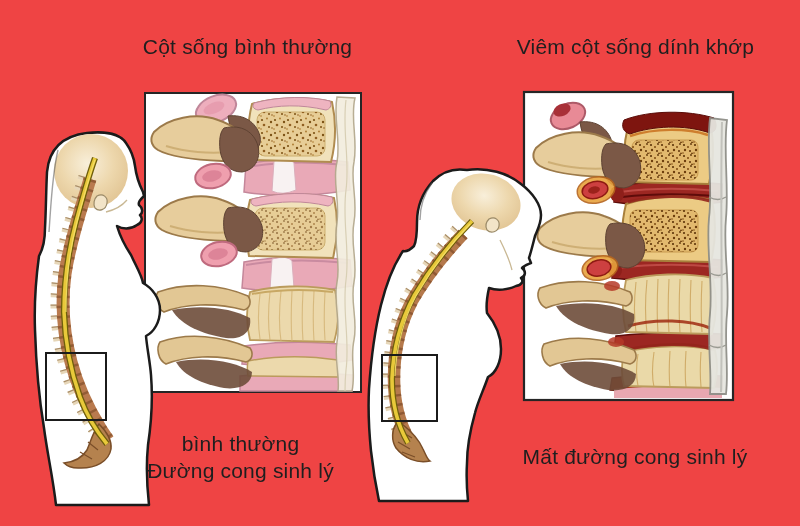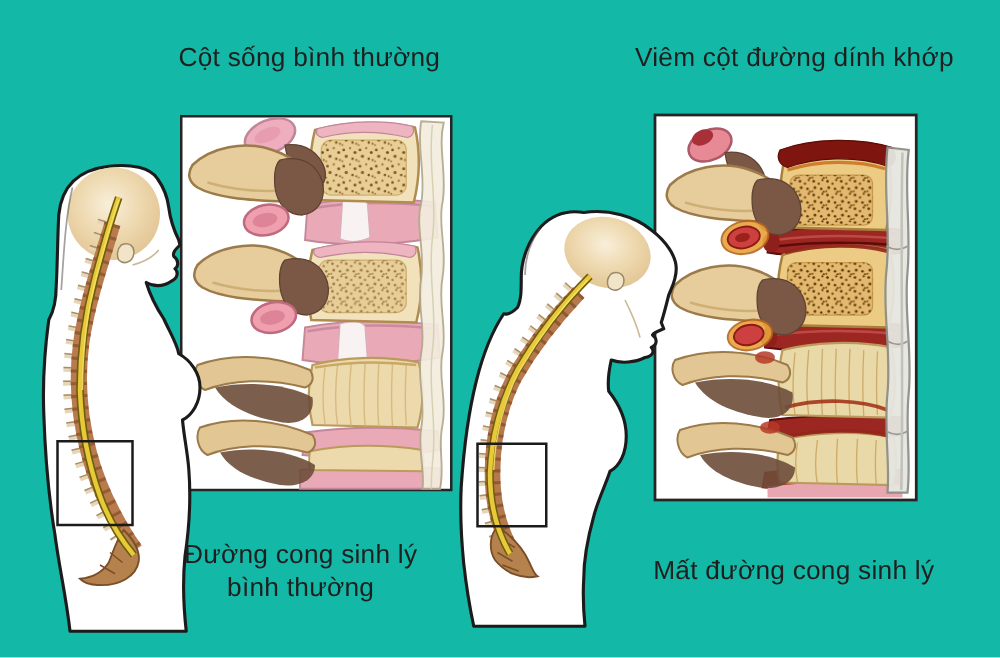--- a/index.html
+++ b/index.html
@@ -1,16 +1,16 @@
 <!DOCTYPE html>
 <html><head>
 <meta charset="utf-8">
 <style>
   html,body{margin:0;padding:0;background:#fff;}
-  .wrap{position:relative;width:800px;height:526px;background:#14b8a6;overflow:hidden;
+  .wrap{position:relative;width:800px;height:526px;background:#ef4444;overflow:hidden;
         font-family:"Liberation Sans",sans-serif;color:#1f1f1f;}
   .art{position:absolute;left:0;top:0;}
   .label{position:absolute;text-align:center;font-size:21px;line-height:27px;
          letter-spacing:.2px;color:#1f1f1f;}
   .title-left{left:130px;top:33px;width:235px;}
   .title-right{left:498px;top:33px;width:275px;}
   .caption-left{left:128px;top:430px;width:225px;}
   .caption-right{left:500px;top:443px;width:270px;text-align:center;}
 </style>
 </head>
@@ -225,21 +225,21 @@
         <path d="M 402 432 L 412 438 M 398 442 L 410 449 M 402 452 L 415 457" stroke="#7a4e28" stroke-width="1.2"></path>
         <path d="M 472 221 C 452 241 431 267 414 296 C 401 320 393 350 392 379 C 392 405 398 426 408 443" fill="none" stroke="#6e5e0c" stroke-width="6"></path>
         <path d="M 472 221 C 452 241 431 267 414 296 C 401 320 393 350 392 379 C 392 405 398 426 408 443" fill="none" stroke="#e8c93a" stroke-width="3.6"></path>
         <path d="M 470 224 C 452 243 433 267 416 296 C 404 318 396 348 395 376" fill="none" stroke="#f4df6a" stroke-width="1.2" opacity="0.9"></path>
       </g>
       <rect x="382" y="355" width="55" height="66" fill="none" stroke="#1b1b1b" stroke-width="2"></rect>
     </g>
   </svg>
 
   <div class="label title-left">Cột sống bình thường</div>
-  <div class="label title-right">Viêm cột đường dính khớp</div>
+  <div class="label title-right">Viêm cột sống dính khớp</div>
 
   <div class="label caption-left">
+    <div>bình thường</div>
     <div>Đường cong sinh lý</div>
-    <div>bình thường</div>
   </div>
   <div class="label caption-right">Mất đường cong sinh lý</div>
 
 </div>
 
 </body></html>

